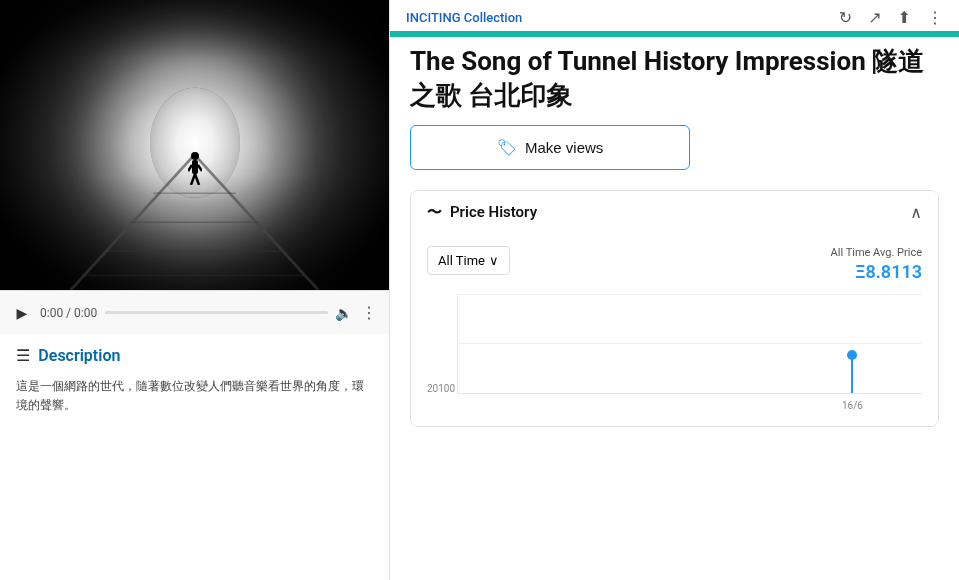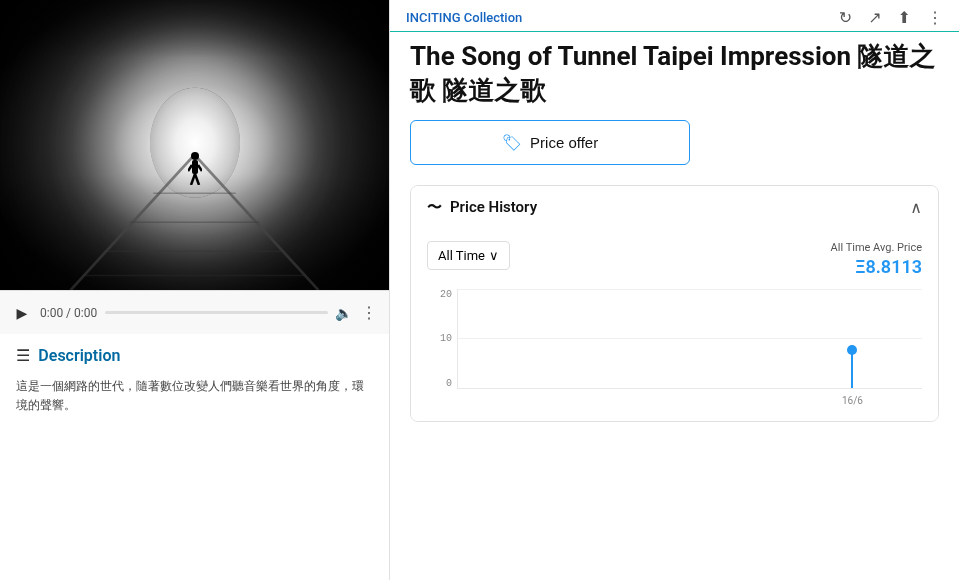--- a/index.html
+++ b/index.html
@@ -136,21 +136,21 @@
 
     
     .right-panel {
       flex: 1;
       display: flex;
       flex-direction: column;
       overflow: hidden;
     }
     .right-header {
       padding: 8px 16px 4px 16px;
-      border-bottom: 1px solid #14b8a6;
+      border-bottom: 6px solid #14b8a6;
       display: flex;
       justify-content: space-between;
       align-items: center;
     }
     .collection-name {
       font-size: 13px;
       color: #1565C0;
       font-weight: 500;
     }
     .header-actions {
@@ -284,24 +284,23 @@
       height: 120px;
       margin-top: 8px;
     }
     .chart-y-axis {
       position: absolute;
       left: 0;
       top: 0;
       bottom: 20px;
       width: 25px;
       display: flex;
-      flex-direction: column;
+      flex-direction: row;
       justify-content: space-between;
       align-items: flex-end;
-      font-family: Liberation Mono, monospace;
     }
     .chart-y-label {
       font-size: 10px;
       color: #888;
     }
     .chart-plot {
       position: absolute;
       left: 30px;
       right: 0;
       top: 0;
@@ -405,26 +404,26 @@
       <div class="header-actions">
         <span class="header-action-icon">↻</span>
         <span class="header-action-icon">↗</span>
         <span class="header-action-icon">⬆</span>
         <span class="header-action-icon">⋮</span>
       </div>
     </div>
 
     <div class="right-content">
 
-      <div class="nft-title">The Song of Tunnel Taipei Impression 隧道之歌 隧道之歌</div>
+      <div class="nft-title">The Song of Tunnel History Impression 隧道之歌 台北印象</div>
 
 
       <button class="make-offer-btn">
         <span class="tag-icon">🏷</span>
-        <span>Price offer</span>
+        <span>Make views</span>
       </button>
 
       <div class="price-history-section">
         <div class="price-history-header">
           <div class="price-history-title">
             <span>〜</span>
             <span>Price History</span>
           </div>
           <span class="chevron-up">∧</span>
         </div>

